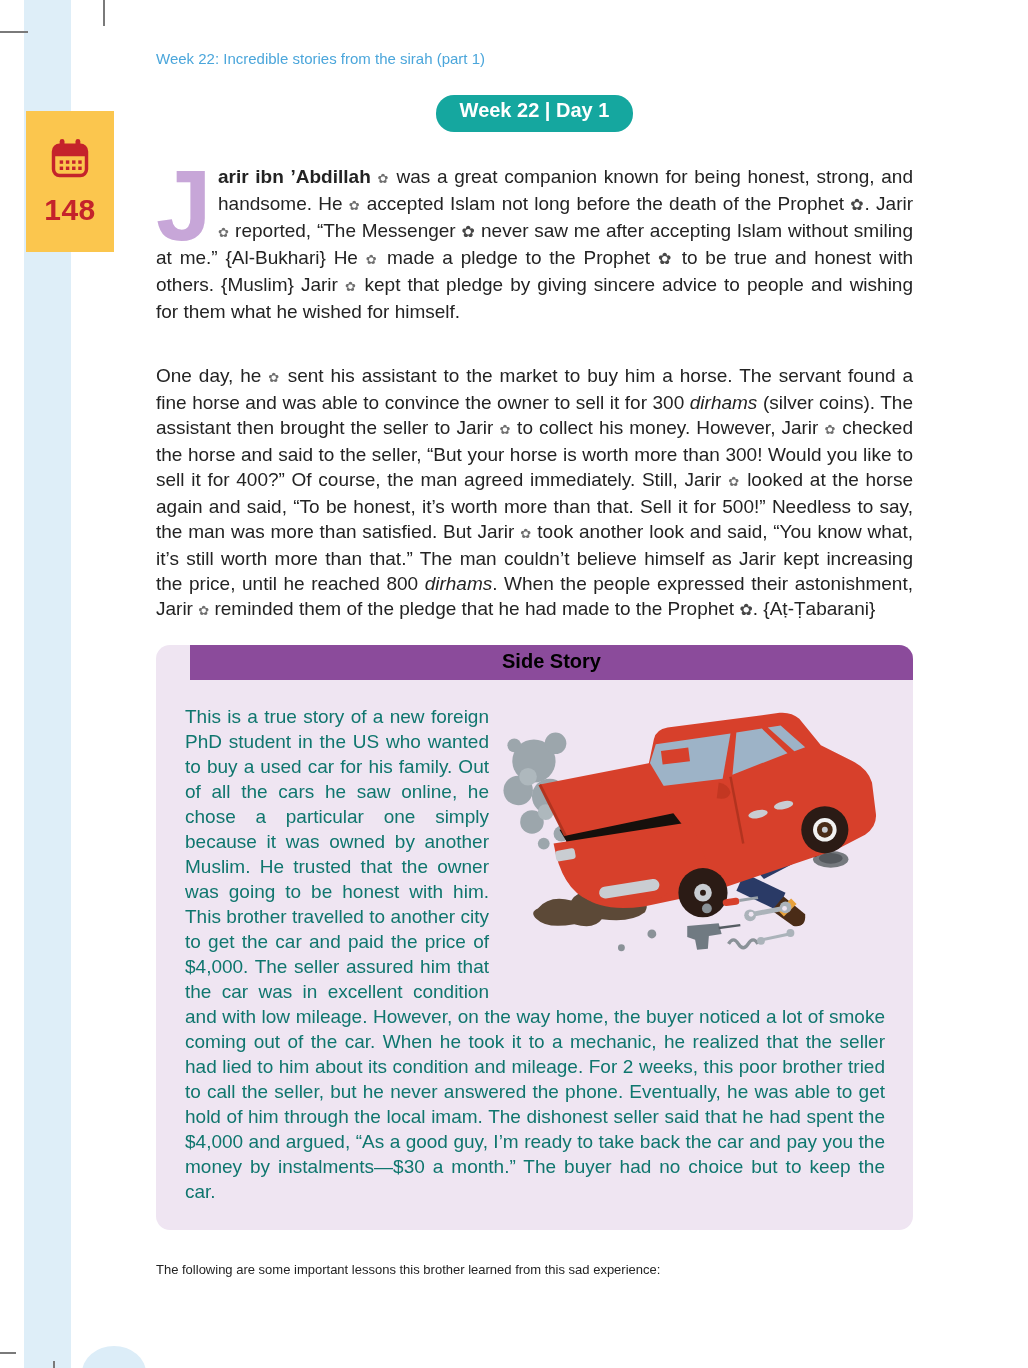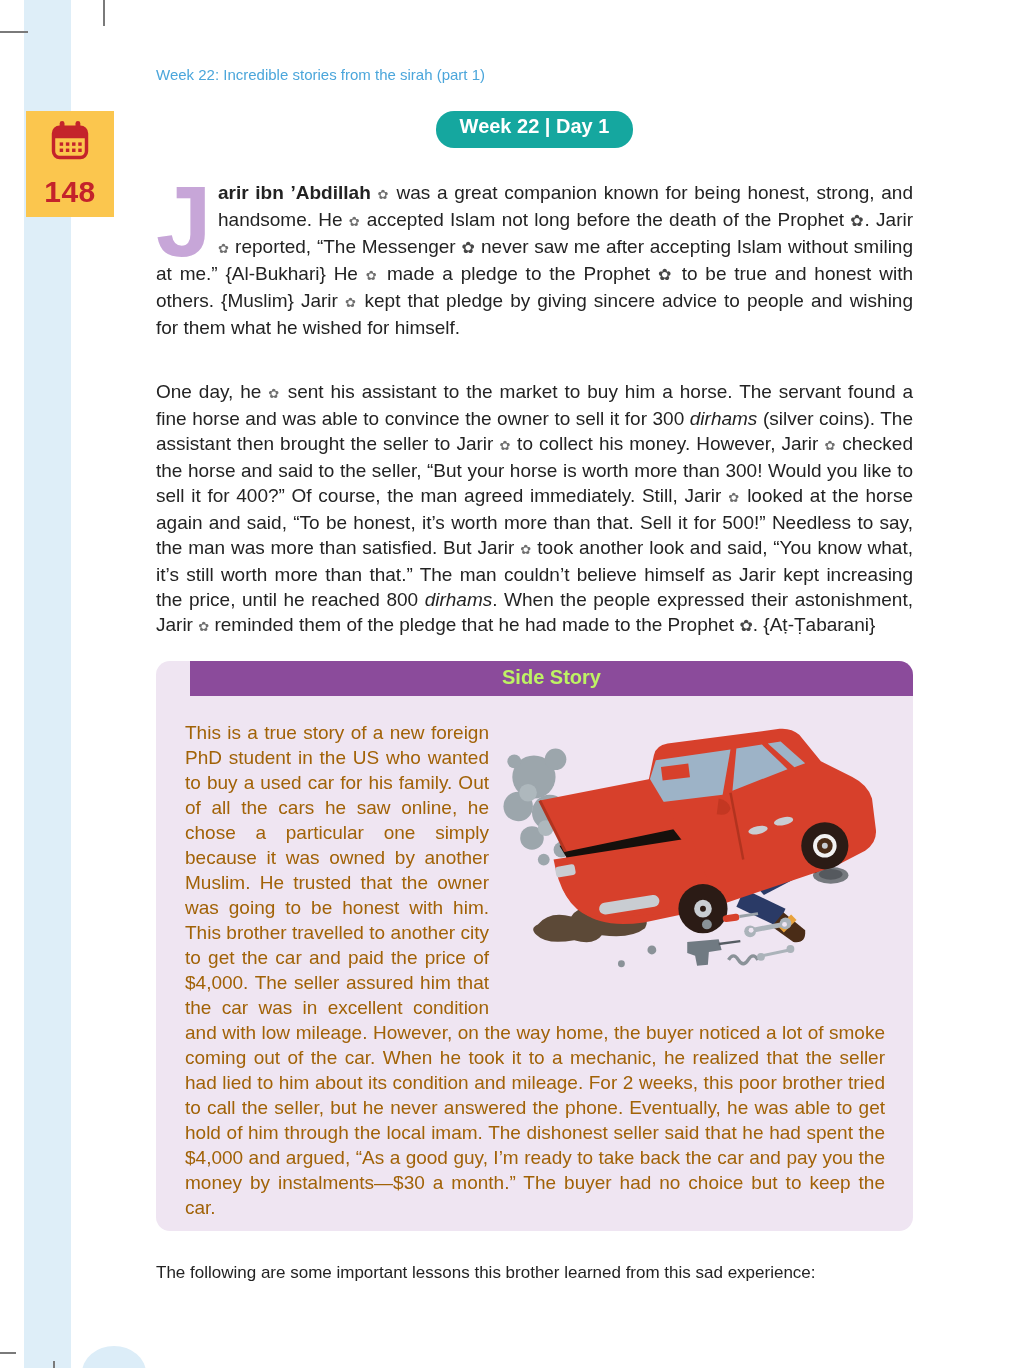--- a/index.html
+++ b/index.html
@@ -18,27 +18,27 @@
     color:var(--body-text);
   }
   .left-bar{position:absolute;left:24px;top:0;width:47px;height:1368px;background:var(--leftbar-blue);}
   .trim{position:absolute;background:#7a7a7a;}
   .trim.t1{left:103px;top:0;width:2px;height:26px;}
   .trim.t2{left:0;top:31px;width:28px;height:2px;}
   .trim.t3{left:0;top:1352px;width:16px;height:2px;}
   .trim.t4{left:53px;top:1361px;width:2px;height:7px;}
 
   .day-tab{
-    position:absolute;left:26px;top:111px;width:88px;height:106px;
+    position:absolute;left:26px;top:111px;width:88px;height:141px;
     background:var(--tab-yellow);display:flex;flex-direction:column;
     align-items:center;justify-content:center;gap:12px;
   }
   .day-tab .num{font-size:30px;font-weight:bold;color:var(--badge-red);letter-spacing:0.5px;}
 
-  .content{position:absolute;left:156px;top:16px;width:757px;}
+  .content{position:absolute;left:156px;top:0;width:757px;}
   .running-head{margin-top:50px;font-size:15px;color:var(--accent-blue);}
   .badge-row{margin-top:28px;text-align:center;}
   .day-badge{
     display:inline-block;background:var(--teal);color:#ffffff;
     font-size:20px;font-weight:bold;padding:4px 24px 10px;border-radius:18px;
   }
   .page-title{
     margin-top:14px;text-align:center;color:var(--title-purple);
     font-size:38px;font-weight:bold;letter-spacing:-0.5px;
   }
@@ -54,31 +54,31 @@
   }
   .b{font-weight:bold;}
   .i{font-style:italic;}
   .orn{font-size:13px;color:#6f6f6f;}
   .orn2{font-size:16px;color:#474747;}
 
   .side-box{
     margin-top:22px;border-radius:14px;overflow:hidden;background:var(--side-bg);
   }
   .side-head{
-    background:var(--side-purple);color:#bef264;text-align:center;
+    background:var(--side-purple);color:#000000;text-align:center;
     font-size:20px;font-weight:bold;padding:5px 17px 7px;margin-left:34px;
   }
   .side-body{
-    padding:24px 28px 11px 29px;font-size:19px;line-height:25px;
-    text-align:justify;color:#a16207;
+    padding:24px 28px 26px 29px;font-size:19px;line-height:25px;
+    text-align:justify;color:#0f766e;
   }
   .car-art{
     float:right;width:396px;height:285px;margin:0 -14px 6px 14px;
   }
-  .closing-line{margin-top:32px;font-size:17px;color:var(--body-text);}
+  .closing-line{margin-top:32px;font-size:13px;color:var(--body-text);}
 
   .pagenum{
     position:absolute;left:82px;top:1346px;width:64px;height:54px;
     background:var(--pagenum-bg);border-radius:50%;
     display:flex;align-items:flex-end;justify-content:center;
     color:var(--pagenum-blue);font-size:28px;
   }
 </style>
 </head>
 <body>

